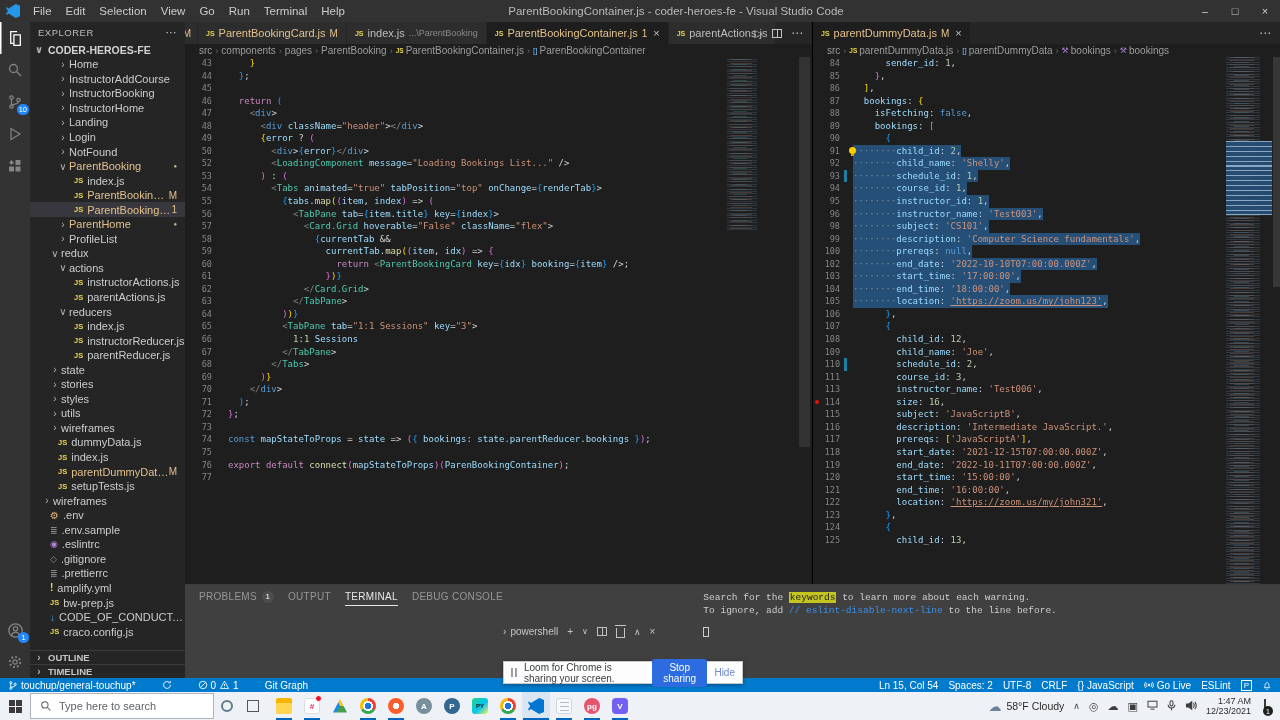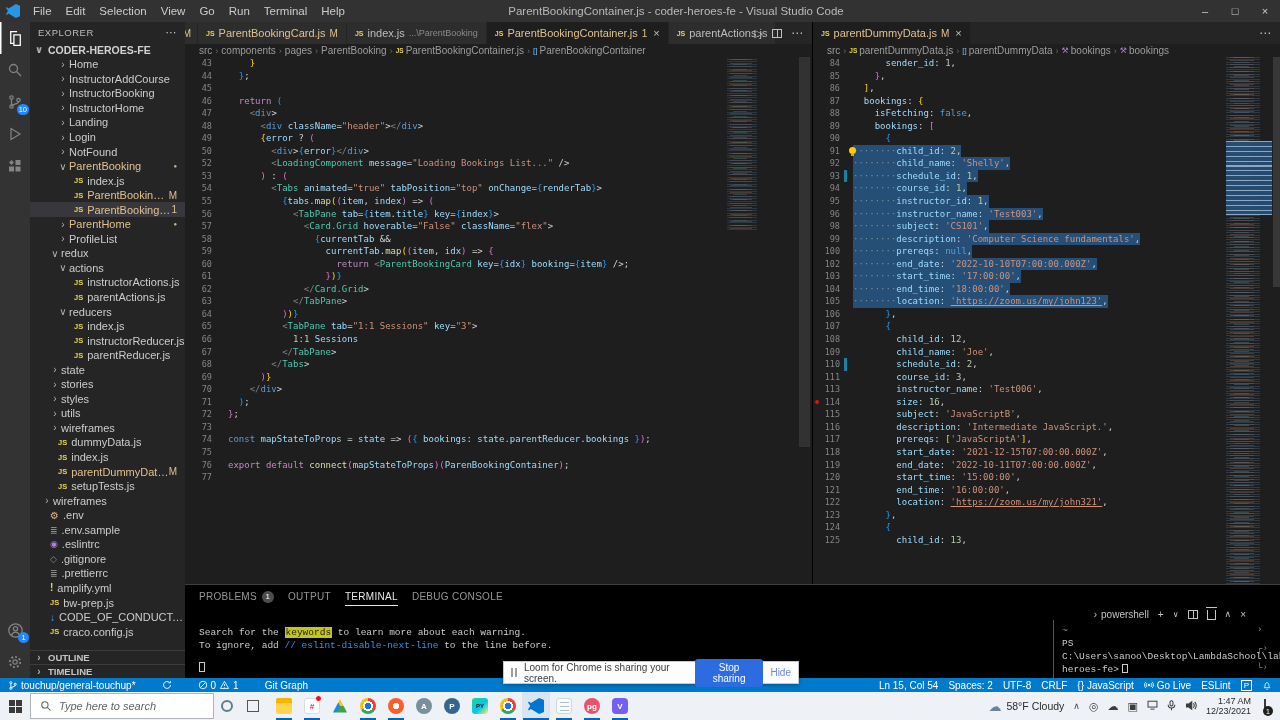--- a/index.html
+++ b/index.html
@@ -111,59 +111,59 @@
     background:
      repeating-linear-gradient(180deg,#56749466 0 1px,transparent 1px 2.4px) 0 0/34px 530px,
      repeating-linear-gradient(180deg,#ce917855 0 1px,transparent 1px 3.4px) 4px 0/24px 530px,
      repeating-linear-gradient(180deg,#9cdcfe44 0 1px,transparent 1px 4.6px) 8px 0/15px 530px;
     background-repeat:no-repeat;}
   .mm2sel{position:absolute;right:8px;top:84px;width:46px;height:74px;background:rgba(38,79,120,.9);
     background-image:repeating-linear-gradient(180deg,#bcd3e8aa 0 1px,transparent 1px 4.9px);}
   .sbar2{position:absolute;right:0;top:0;width:7px;height:230px;background:rgba(121,121,121,.28);}
 
   
-  .panel{height:94px;flex:none;background:#000000;border-top:1px solid #3c3c3c;display:flex;flex-direction:column;position:relative;}
+  .panel{height:94px;flex:none;background:#404040;border-top:1px solid #3c3c3c;display:flex;flex-direction:row;position:relative;}
   .ptabs{height:23px;display:flex;align-items:center;padding-left:14px;gap:14px;font-size:10px;color:#969696;flex:none;}
   .ptab{display:flex;align-items:center;gap:5px;height:100%;position:relative;letter-spacing:.3px;}
   .ptab.active{color:#e7e7e7;}
   .ptab.active::after{content:"";position:absolute;bottom:2px;left:0;right:0;height:1px;background:#e7e7e7;}
   .pbadge{background:#4d4d4d;color:#fff;font-size:8px;min-width:12px;height:12px;line-height:12px;border-radius:7px;text-align:center;padding:0 2px;}
   .pacts{margin-left:auto;display:flex;align-items:center;gap:9px;padding-right:34px;color:#c5c5c5;font-size:10px;}
   .pacts .shell{display:flex;align-items:center;gap:4px;}
   .ico-trash{width:9px;height:10px;border:1px solid #c5c5c5;border-top:none;position:relative;margin-top:2px;}
   .ico-trash::before{content:"";position:absolute;top:-3px;left:-2px;right:-2px;height:1px;background:#c5c5c5;}
   .tbody{flex:1;display:flex;font-family:Liberation Mono, monospace;font-size:9.5px;line-height:13px;color:#cccccc;min-height:0;}
   .tleft{width:868px;flex:none;padding:6px 0 0 14px;}
   .thl{background:#c5c520;color:#1e1e1e;padding:0 1px;}
   .tcode{color:#3b8eea;}
   .tcursor{display:inline-block;width:6px;height:10px;border:1px solid #cccccc;margin-top:10px;}
   .tright{flex:1;border-left:1px solid #555;padding:4px 0 0 8px;min-width:0;}
   .pcursor{display:inline-block;width:6px;height:9px;border:1px solid #cccccc;vertical-align:-1px;margin-left:3px;}
   .tdim{color:#9a9a9a;}
   .tlist{width:26px;flex:none;color:#8a8a8a;font-size:9px;padding-top:4px;display:flex;flex-direction:column;gap:6px;align-items:flex-start;padding-left:3px;}
 
   
-  .toast{position:absolute;left:503px;top:661px;width:296px;height:23px;background:#fdfdfd;border:1px solid #c8c8c8;
+  .toast{position:absolute;left:503px;top:661px;width:240px;height:23px;background:#fdfdfd;border:1px solid #c8c8c8;
     box-shadow:0 1px 4px rgba(0,0,0,.35);display:flex;align-items:center;padding:0 7px;gap:7px;font-size:10px;color:#3c4043;z-index:50;}
   .pauseic{width:6px;height:9px;border-left:2px solid #9aa0a6;border-right:2px solid #9aa0a6;flex:none;}
   .toastbtn{background:#2d6be0;color:#fff;border:none;border-radius:3px;font-size:10px;padding:3px 9px;font-family:inherit;}
   .toastlink{color:#7087cf;}
 
   
   .statusbar{height:14px;background:#007acc;display:flex;align-items:center;color:#fff;font-size:10px;padding:0 8px;flex:none;gap:26px;white-space:nowrap;}
   .stitem{display:flex;align-items:center;gap:3px;}
   .stright{margin-left:auto;display:flex;align-items:center;gap:10px;}
   .statusbar svg{display:block;}
 
   
   .taskbar{height:28px;background:#eef1f5;display:flex;align-items:center;flex:none;color:#1f1f1f;}
   .startbtn{width:30px;height:28px;display:flex;align-items:center;justify-content:center;}
   .winlogo{width:13px;height:13px;display:grid;grid-template-columns:6px 6px;grid-template-rows:6px 6px;gap:1px;}
   .winlogo div{background:#3a3a3a;}
-  .tsearch{width:184px;height:26px;background:#fff;border:1px solid #aeb4ba;display:flex;align-items:center;gap:7px;padding-left:9px;font-size:11px;color:#5f6368;font-style:italic;}
+  .tsearch{width:184px;height:26px;background:#fff;border:1px solid #aeb4ba;display:flex;align-items:center;gap:7px;padding-left:9px;font-size:11px;color:#5f6368;}
   .cortana{width:26px;display:flex;justify-content:center;}
   .cortana i{width:12px;height:12px;border:2px solid #607d8b;border-radius:50%;}
   .taskview{width:26px;display:flex;justify-content:center;}
   .taskview i{width:12px;height:12px;border:1.5px solid #555;position:relative;}
   .apps{display:flex;margin-left:4px;}
   .app{width:28px;height:28px;display:flex;align-items:center;justify-content:center;position:relative;}
   .app.run::after{content:"";position:absolute;bottom:0;left:6px;right:6px;height:2px;background:#0067c0;}
   .app.active{background:#d9e6f2;}
   .app.active::after{left:1px;right:1px;}
   .ic{width:16px;height:16px;border-radius:3px;display:flex;align-items:center;justify-content:center;font-size:8px;font-weight:bold;}

